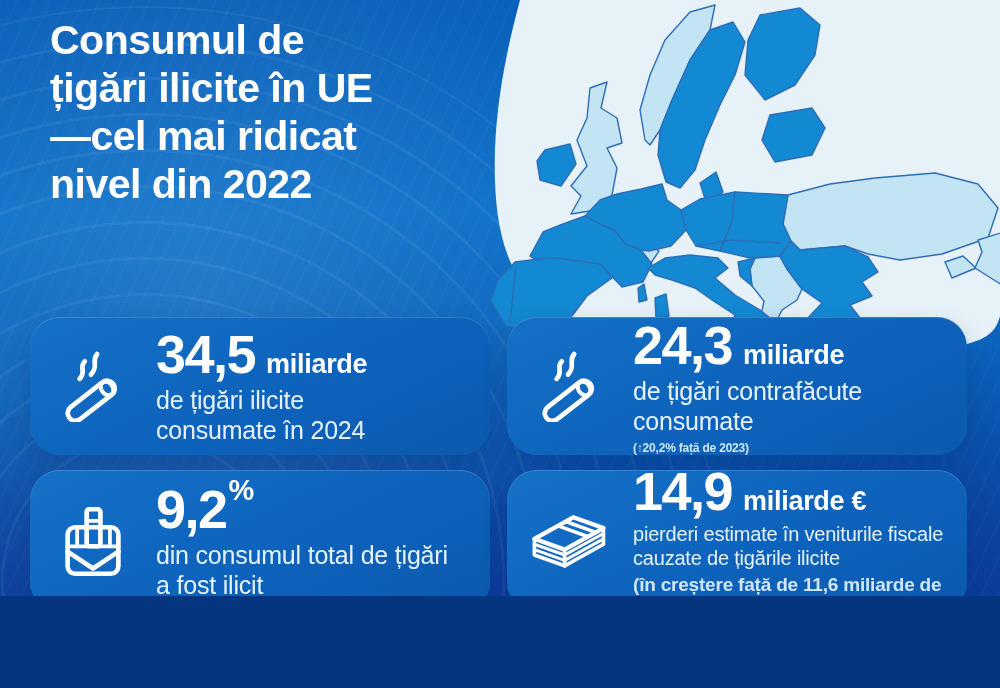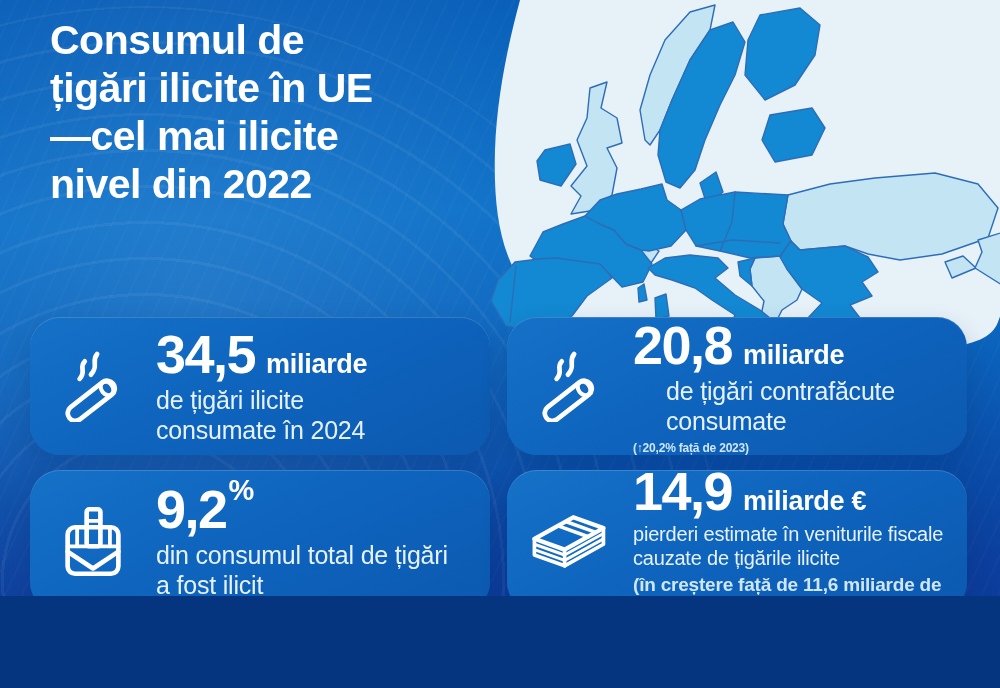--- a/index.html
+++ b/index.html
@@ -59,21 +59,21 @@
 </style>
 </head>
 <body>
 
 <div class="canvas">
   <div class="arcs"></div>
 
   <div class="title">
     <div>Consumul de</div>
     <div>țigări ilicite în UE</div>
-    <div>—cel mai ilicite</div>
+    <div>—cel mai ridicat</div>
     <div>nivel din 2022</div>
   </div>
 
   <div class="map-wrap">
     <svg width="530" height="352" viewBox="0 0 530 352" aria-hidden="true">
 
       <path class="sea" d="M50,0 C38,45 27,95 25,150 C23,215 32,268 68,302 C105,336 170,346 250,351 C340,357 430,354 470,349 C505,344 522,338 528,322 C534,306 538,292 540,278 L540,0 Z"></path>
 
       <path class="country noneu" d="M175,140 L170,110 L180,75 L195,40 L220,12 L245,5 L240,30 L220,60 L202,100 L190,130 L180,145 Z"></path>
       <path class="country noneu" d="M120,88 L137,82 L131,108 L147,118 L152,143 L137,148 L147,168 L142,195 L126,210 L101,214 L111,196 L101,186 L117,166 L107,140 L117,118 Z"></path>
@@ -131,22 +131,22 @@
         <svg width="62" height="72" viewBox="0 0 60 70">
           <path class="icon-stroke" stroke-width="4.6" d="M22,11 C16,17 24,21 17,28"></path>
           <path class="icon-stroke" stroke-width="4.6" d="M34,4 C28,11 36,15 28,24"></path>
           <g transform="rotate(-38 28 49)">
             <rect class="icon-stroke" stroke-width="4.6" x="1" y="42" width="54" height="15" rx="7.5"></rect>
             <ellipse class="icon-stroke" stroke-width="4" cx="47.5" cy="49.5" rx="5.5" ry="7.2"></ellipse>
           </g>
         </svg>
       </div>
       <div class="card-text">
-        <div class="stat-line"><span class="stat-value">20,8</span><span class="stat-unit">miliarde</span></div>
-        <div class="stat-body" style="max-width:300px;margin-left:33px;">de țigări contrafăcute consumate</div>
+        <div class="stat-line"><span class="stat-value">24,3</span><span class="stat-unit">miliarde</span></div>
+        <div class="stat-body" style="max-width:300px;">de țigări contrafăcute consumate</div>
         <div class="stat-note">(↑20,2% față de 2023)</div>
       </div>
     </div>
 
     <div class="card card3">
       <div class="card-icon">
         <svg width="64" height="74" viewBox="0 0 60 70">
           <rect class="icon-stroke" stroke-width="4.4" x="6" y="22" width="48" height="44" rx="7"></rect>
           <rect class="icon-stroke" stroke-width="4.4" x="24" y="5" width="13" height="35" rx="2.5"></rect>
           <path class="icon-stroke" stroke-width="3.6" d="M24,16 L37,16"></path>

